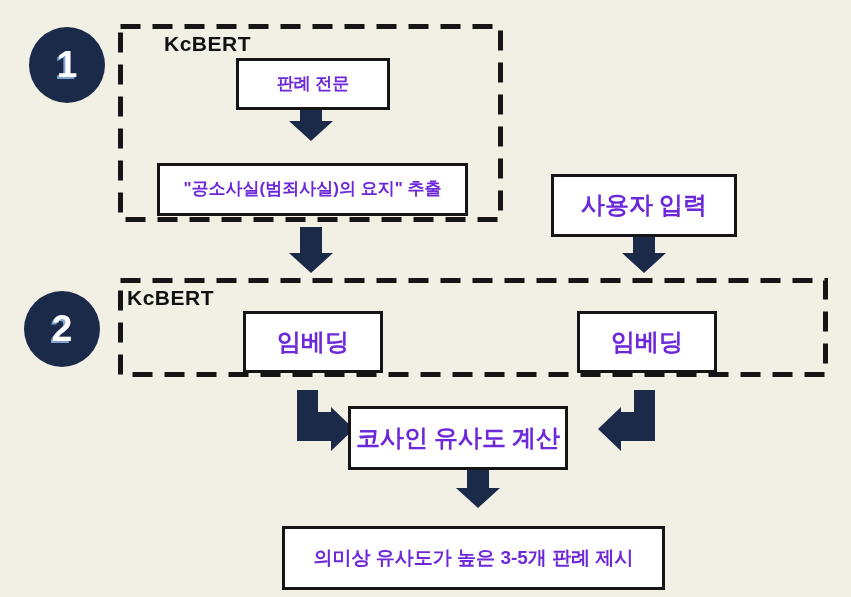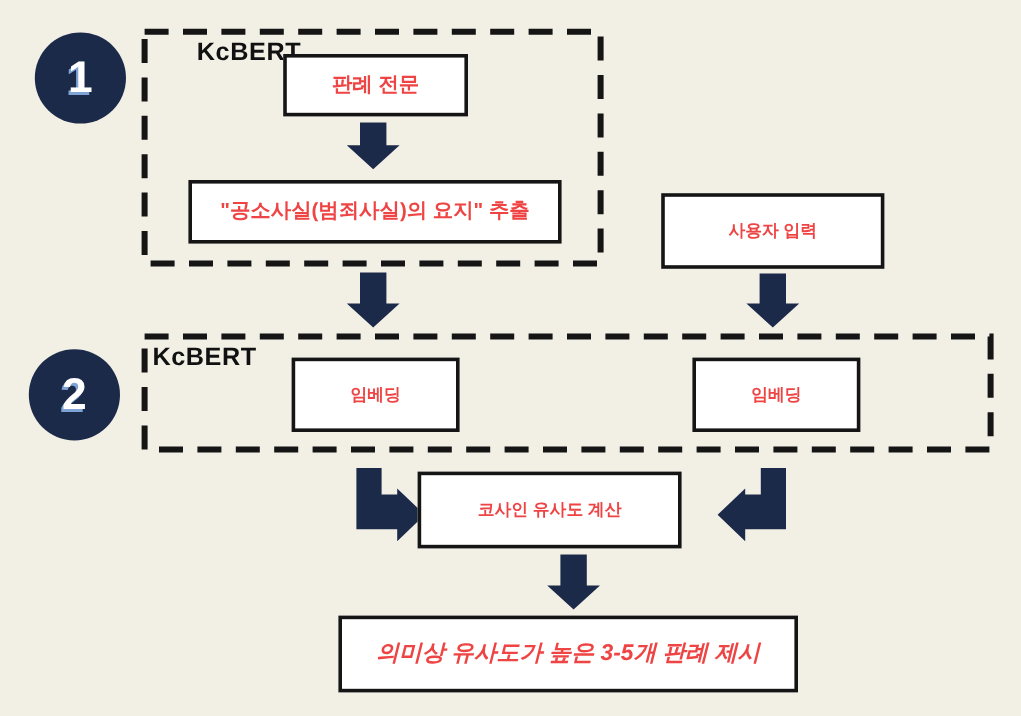--- a/index.html
+++ b/index.html
@@ -23,22 +23,23 @@
   .node {
     position: absolute;
     box-sizing: border-box;
     background: #ffffff;
     border: 3px solid #151515;
     display: flex;
     align-items: center;
     justify-content: center;
     text-align: center;
     font-weight: bold;
-    color: #ef4444;
+    color: #6d28d9;
     line-height: 1.1;
+    margin-top: 13px;
   }
   .step-circle {
     position: absolute;
     box-sizing: border-box;
     width: 76px;
     height: 76px;
     border-radius: 50%;
     background: #1c2a4a;
     display: flex;
     align-items: center;
@@ -51,21 +52,21 @@
     text-shadow: -2px 2px 0 #7ea3d4;
   }
   .group-label {
     position: absolute;
     font-weight: bold;
     font-size: 21px;
     color: #111111;
     letter-spacing: 0.5px;
   }
   .fs17 { font-size: 17px; }
-  .fs18 { font-size: 14px; }
+  .fs18 { font-size: 24px; font-family: Liberation Serif, serif; }
   .fs19 { font-size: 19px; }
 </style>
 </head>
 <body>
 
 <div class="canvas">
 
   <svg class="layer" width="851" height="597" viewBox="0 0 851 597">
 
     <rect x="120.5" y="26.5" width="380" height="193" fill="none" stroke="#151515" stroke-width="5" stroke-dasharray="20 12"></rect>
@@ -94,15 +95,15 @@
   <div class="node fs17" style="left:157px; top:150px; width:311px; height:53px;">"공소사실(범죄사실)의 요지" 추출</div>
 
   <div class="node fs18" style="left:551px; top:161px; width:186px; height:63px;">사용자 입력</div>
 
   <div class="node fs18" style="left:243px; top:298px; width:140px; height:62px;">임베딩</div>
 
   <div class="node fs18" style="left:577px; top:298px; width:140px; height:62px;">임베딩</div>
 
   <div class="node fs18" style="left:348px; top:393px; width:220px; height:64px;">코사인 유사도 계산</div>
 
-  <div class="node fs19" style="left:282px; top:513px; width:383px; height:64px;font-style:italic;">의미상 유사도가 높은 3-5개 판례 제시</div>
+  <div class="node fs19" style="left:282px; top:513px; width:383px; height:64px;">의미상 유사도가 높은 3-5개 판례 제시</div>
 
 </div>
 
 </body></html>

